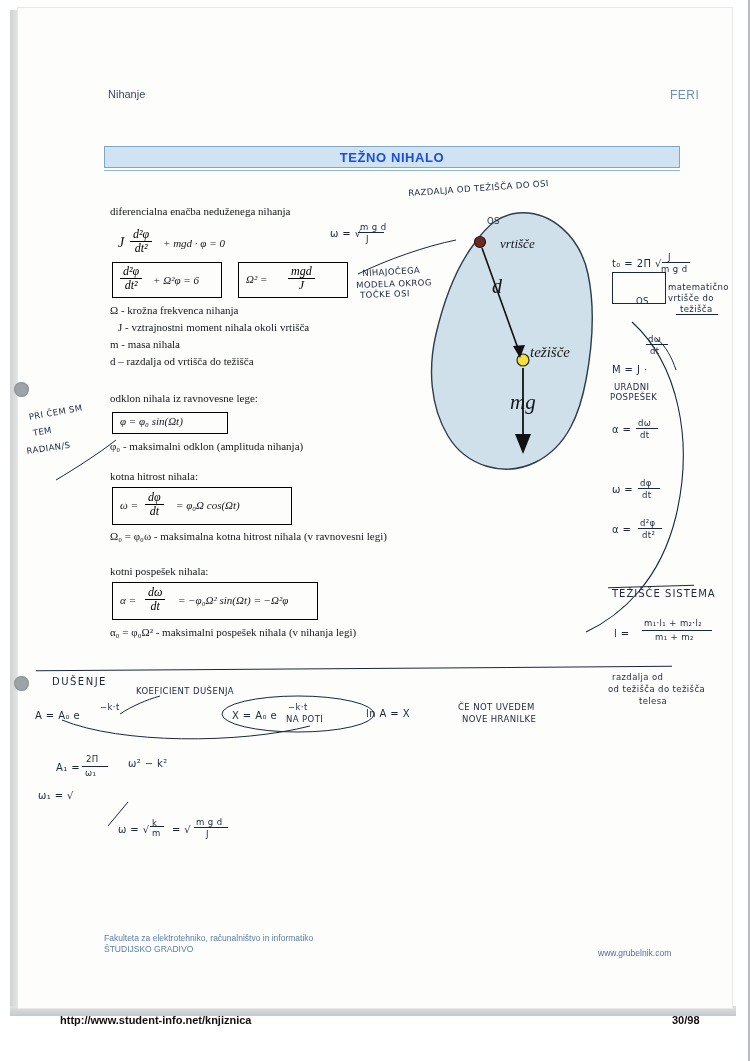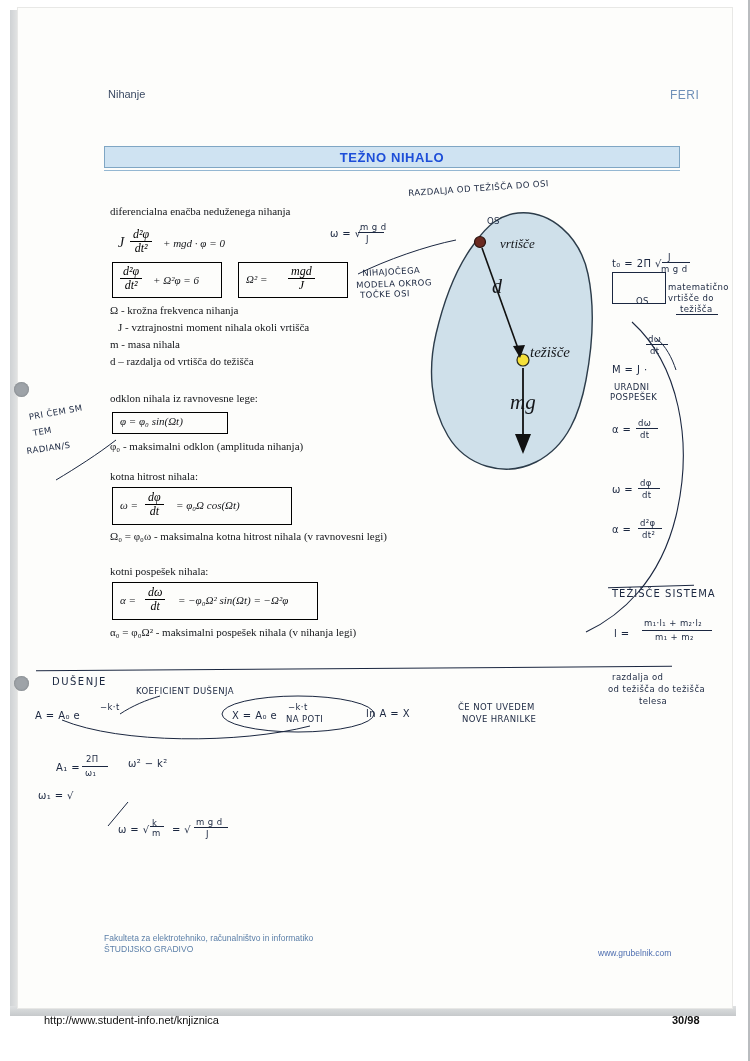--- a/index.html
+++ b/index.html
@@ -163,25 +163,25 @@
   .foot-r {
     position: absolute;
     left: 598px;
     top: 948px;
     font-family: Liberation Sans, sans-serif;
     font-size: 8.5px;
     color: #4f6fb0;
   }
   .bottom-url {
     position: absolute;
-    left: 44px;
+    left: 60px;
     top: 1014px;
     font-family: "Liberation Sans", sans-serif;
     font-size: 11px;
-    font-weight: normal;
+    font-weight: bold;
     color: #101010;
   }
   .bottom-page {
     position: absolute;
     left: 672px;
     top: 1014px;
     font-family: "Liberation Sans", sans-serif;
     font-size: 11px;
     font-weight: bold;
     color: #101010;

